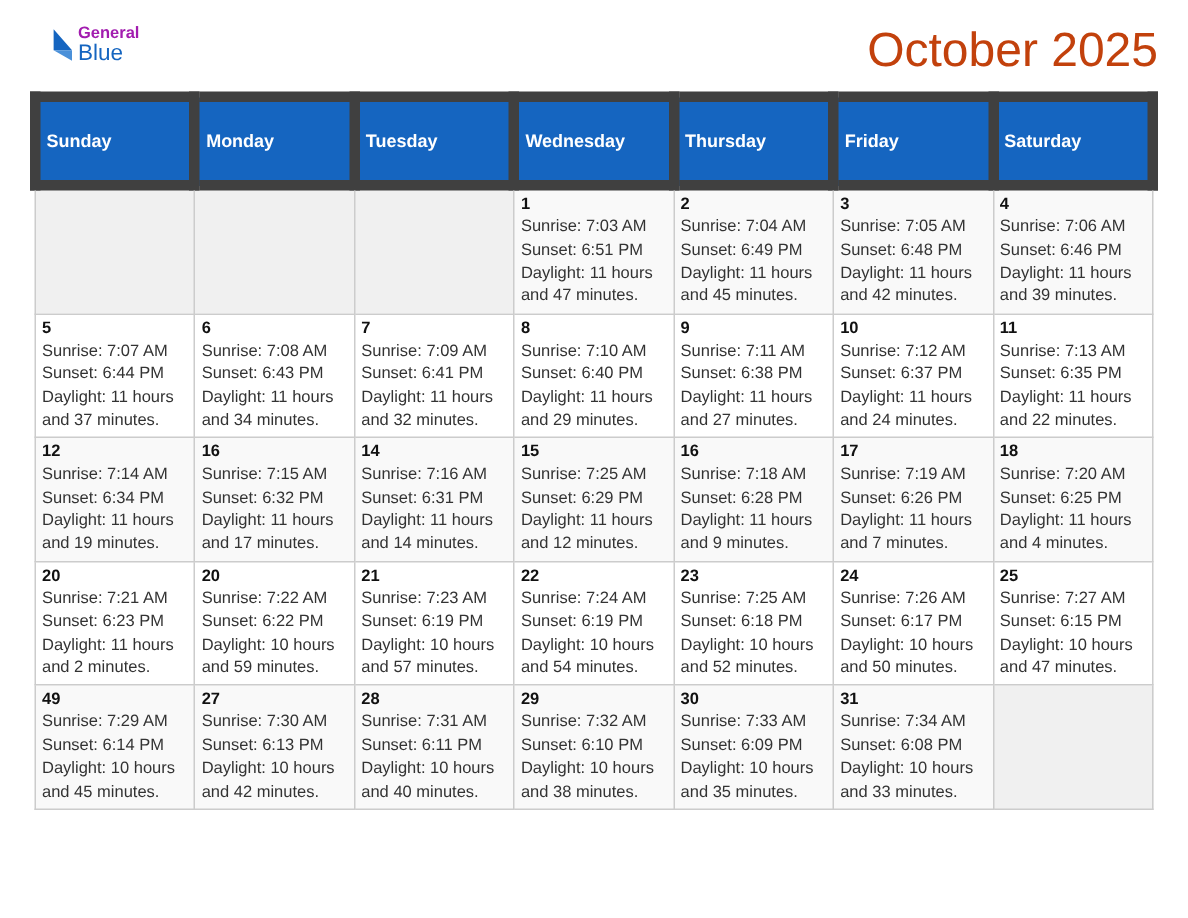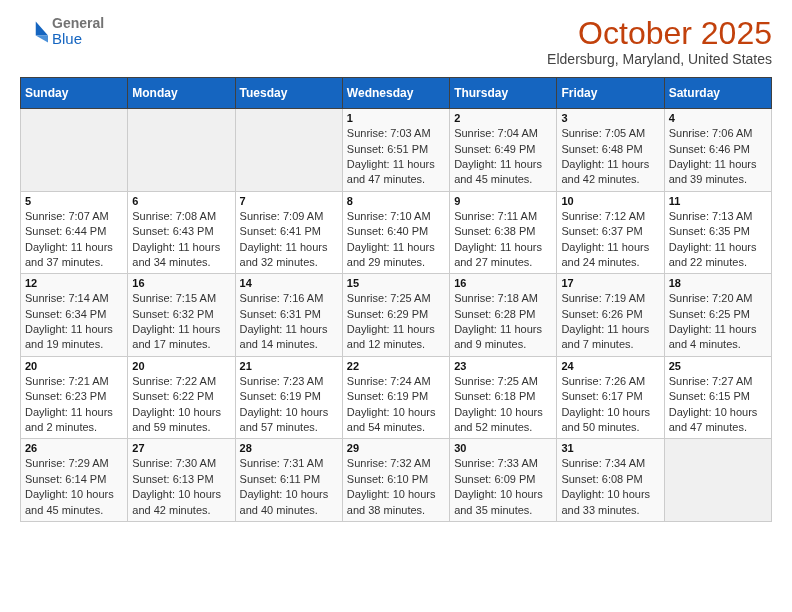--- a/index.html
+++ b/index.html
@@ -26,23 +26,23 @@
       display: flex;
       align-items: center;
       gap: 0px;
     }
     .logo-text {
       display: flex;
       flex-direction: column;
       line-height: 1.1;
     }
     .logo-general {
-      font-size: 14px;
+      font-size: 11px;
       font-weight: bold;
-      color: #737373;
+      color: #a21caf;
     }
     .logo-blue {
       font-size: 15px;
       font-weight: normal;
       color: #1565c0;
     }
     .logo-icon {
       width: 28px;
       height: 28px;
       margin-right: 4px;
@@ -63,23 +63,23 @@
     table {
       width: 100%;
       border-collapse: collapse;
       table-layout: fixed;
     }
     thead th {
       background: #1565c0;
       color: #fff;
       font-size: 12px;
       font-weight: bold;
-      padding: 8px 4px;
+      padding: 19px 4px;
       text-align: left;
-      border: 1px solid #404040;
+      border: 7px solid #404040;
     }
     tbody td {
       border: 1px solid #ccc;
       vertical-align: top;
       padding: 3px 4px;
       font-size: 9.5px;
       color: #222;
       height: 80px;
     }
     .day-number {
@@ -116,21 +116,20 @@
         <polygon points="18,4 32,20 18,20" fill="#1565c0"></polygon>
         <polygon points="18,20 32,20 32,28" fill="#4a90d9"></polygon>
       </svg>
       <div class="logo-text">
         <span class="logo-general">General</span>
         <span class="logo-blue">Blue</span>
       </div>
     </div>
     <div class="title-block">
       <div class="month-title">October 2025</div>
-      <div class="subtitle">Eldersburg, Maryland, United States</div>
     </div>
   </div>
 
   <table>
     <thead>
       <tr>
       <th>Sunday</th>
           <th>Monday</th>
           <th>Tuesday</th>
           <th>Wednesday</th>
@@ -296,21 +295,21 @@
           </td>
           <td>
             <span class="day-number">25</span>
             <div class="day-info">Sunrise: 7:27 AM
 Sunset: 6:15 PM
 Daylight: 10 hours and 47 minutes.</div>
           </td>
         </tr>
         <tr>
           <td>
-            <span class="day-number">26</span>
+            <span class="day-number">49</span>
             <div class="day-info">Sunrise: 7:29 AM
 Sunset: 6:14 PM
 Daylight: 10 hours and 45 minutes.</div>
           </td>
           <td>
             <span class="day-number">27</span>
             <div class="day-info">Sunrise: 7:30 AM
 Sunset: 6:13 PM
 Daylight: 10 hours and 42 minutes.</div>
           </td>

